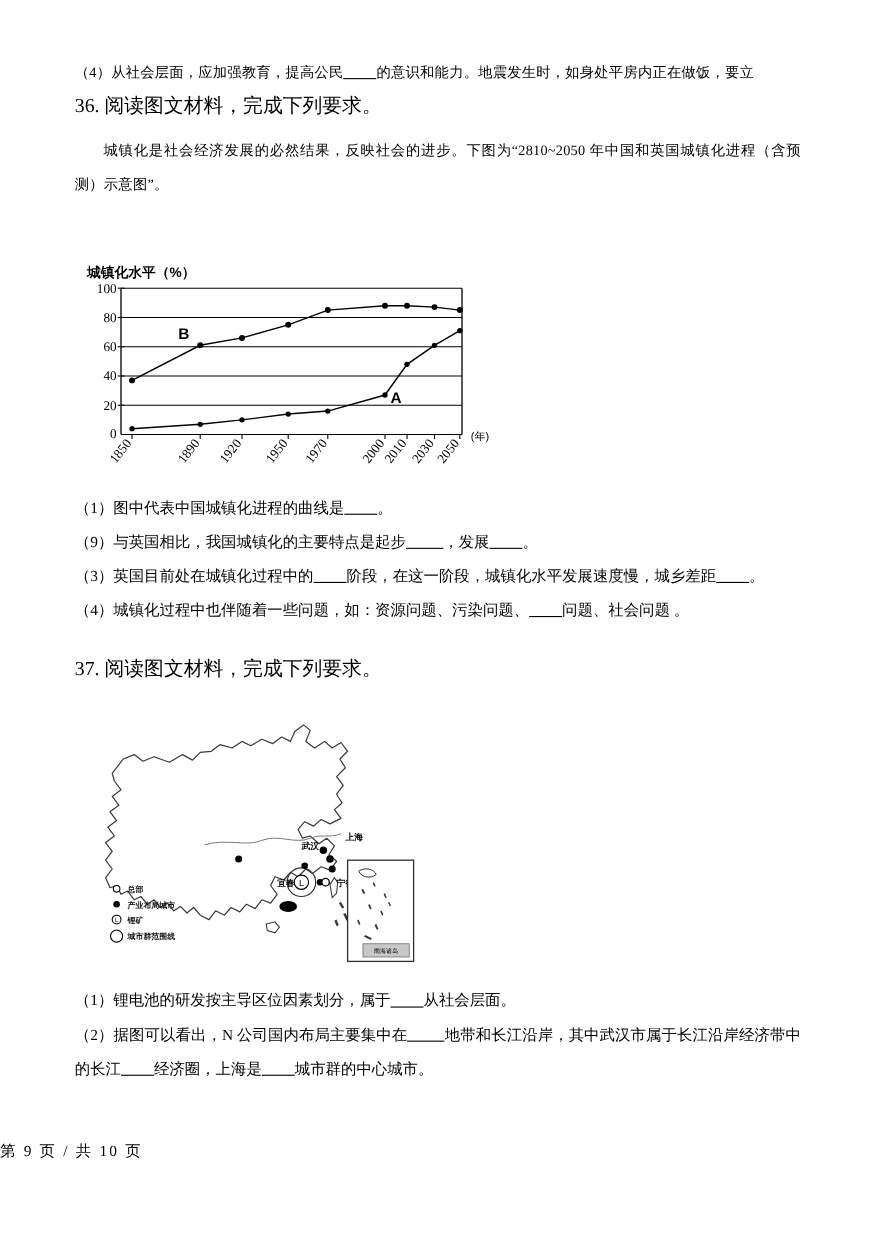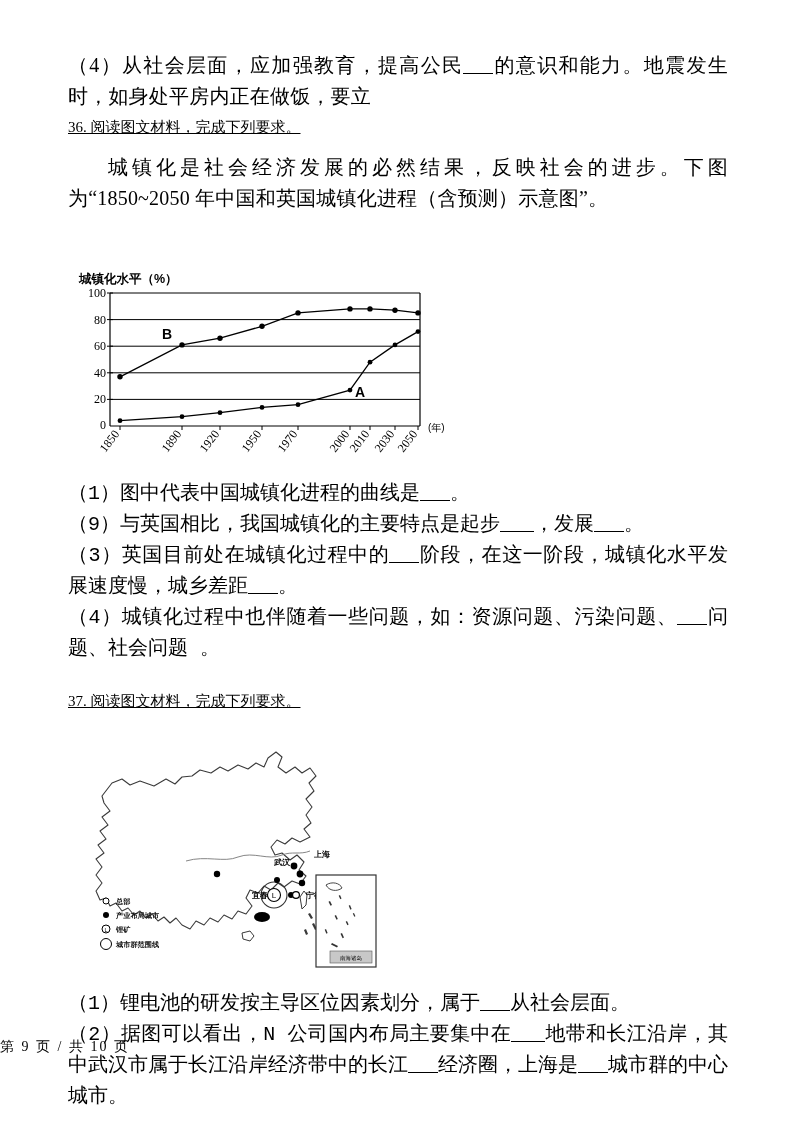--- a/index.html
+++ b/index.html
@@ -23,41 +23,39 @@
     padding: 0;
   }
   .content {
     position: absolute;
     left: 68px;
     top: 50px;
     width: 660px;
   }
   
   .para {
-    font-size: 20px;
+    font-size: 13px;
     line-height: 31px;
     text-align: justify;
     margin: 0;
     letter-spacing: 0.2px;
   }
   .para-indent {
     text-indent: 2em;
   }
   .qnum {
-    font-size: 15px;
+    font-size: 18px;
     line-height: 31px;
     margin: 0;
-    text-decoration: underline;
   }
   .subq {
-    font-size: 20px;
+    font-size: 14px;
     line-height: 31px;
     margin: 0;
     text-align: justify;
-    font-family: Liberation Mono, monospace;
   }
   .blank {
     display: inline-block;
     border-bottom: 1px solid #000;
     min-width: 30px;
     height: 1em;
     vertical-align: -2px;
   }
   .blank-wide { min-width: 34px; }
   .gap-sm { height: 9px; }
@@ -144,21 +142,21 @@
 </head>
 <body>
 
 <div class="page">
   <div class="content">
 
     <p class="para"><span>（4）从社会层面，应加强教育，提高公民</span><span class="blank"></span><span>的意识和能力。地震发生时，如身处平房内正在做饭，要立</span></p>
 
     <p class="qnum">36. 阅读图文材料，完成下列要求。</p>
     <div class="gap-sm"></div>
-    <p class="para para-indent">城镇化是社会经济发展的必然结果，反映社会的进步。下图为“1850~2050 年中国和英国城镇化进程（含预测）示意图”。</p>
+    <p class="para para-indent">城镇化是社会经济发展的必然结果，反映社会的进步。下图为“2810~2050 年中国和英国城镇化进程（含预测）示意图”。</p>
 
     <div class="gap-md"></div>
 
     <div class="chart-wrap">
       <div class="chart-title">城镇化水平（%）</div>
       <svg class="chart" width="400" height="190" viewBox="0 0 400 190">
 
         <g>
           <line x1="40" y1="22" x2="350" y2="22" stroke="#000" stroke-width="1"></line>
           <line x1="40" y1="48.6" x2="350" y2="48.6" stroke="#000" stroke-width="1"></line>

